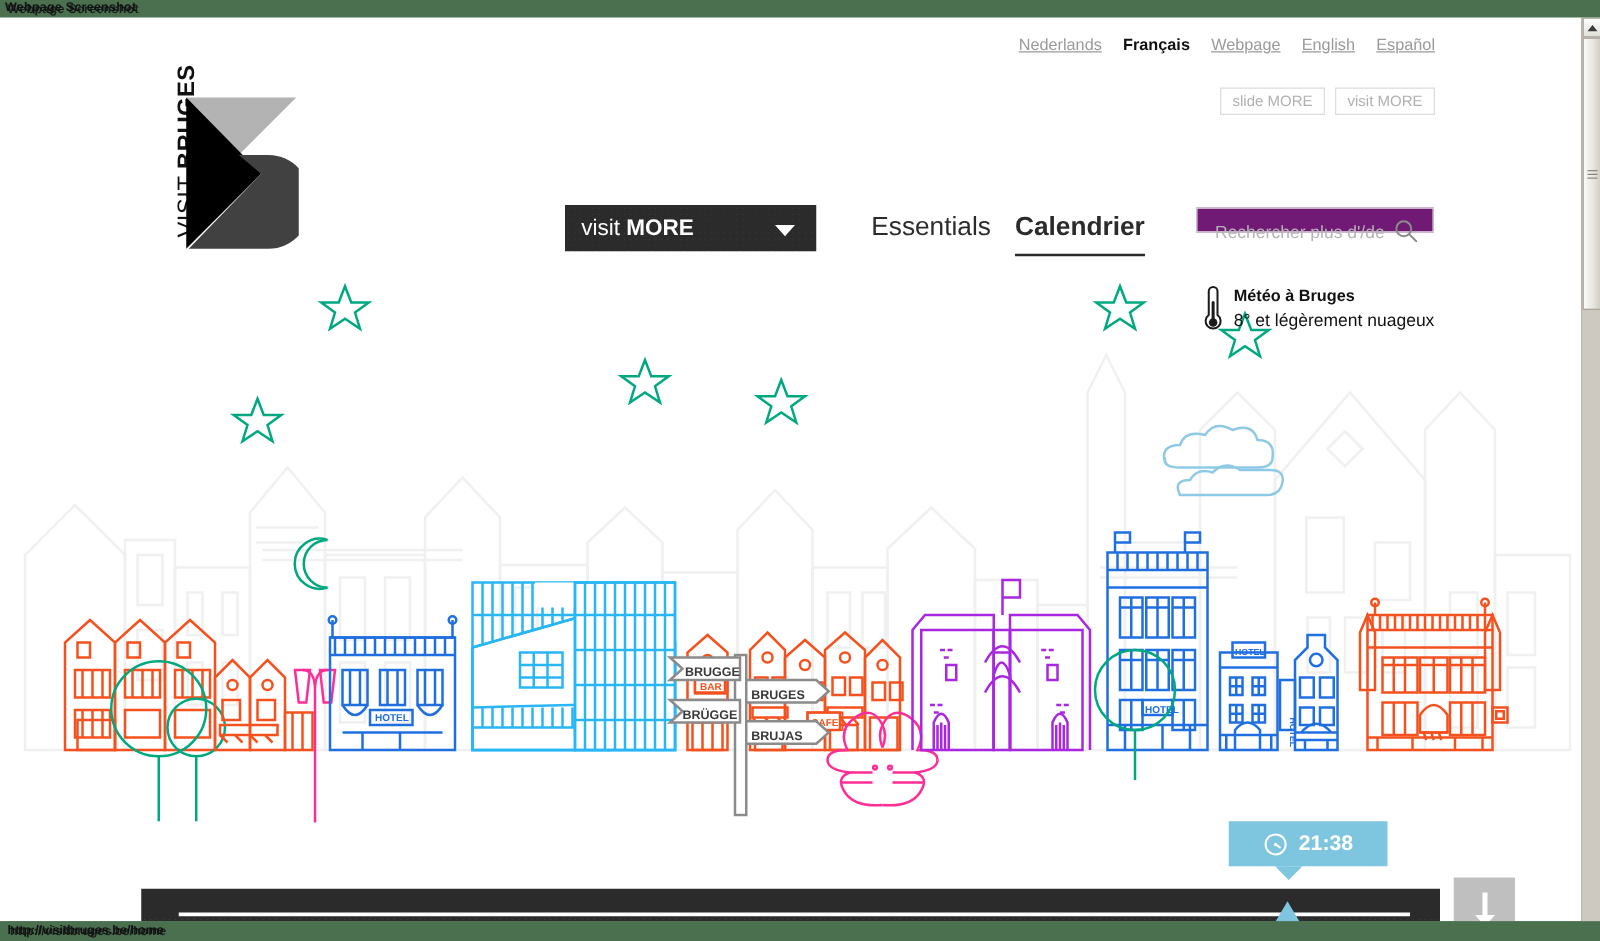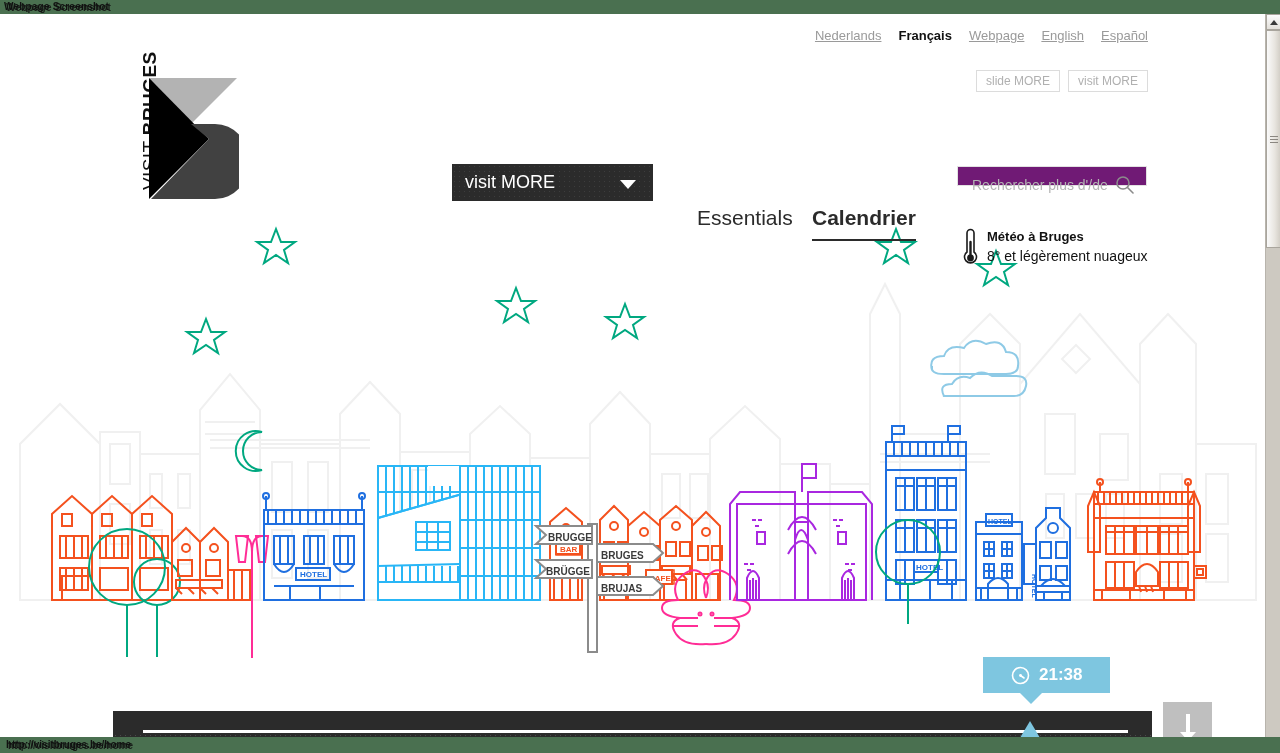--- a/index.html
+++ b/index.html
@@ -120,31 +120,31 @@
     position: absolute; left: 452px; top: 150px;
     width: 201px; height: 37px;
     background: #2b2b2b;
     display: flex; align-items: center;
     cursor: pointer;
     background-image: radial-gradient(#3d3d3d 0.6px, transparent 0.7px);
     background-size: 5px 5px;
   }
   .dropdown .dd-label { margin-left: 13px; font-size: 18px; color: #fff; }
   .dropdown .dd-label .w1 { font-weight: normal; }
-  .dropdown .dd-label .w2 { font-weight: normal; }
+  .dropdown .dd-label .w2 { font-weight: bold; }
   .dd-caret {
     position: absolute; right: 17px; top: 16px;
     width: 0; height: 0;
     border-left: 8px solid transparent;
     border-right: 8px solid transparent;
     border-top: 9px solid #fff;
   }
   .navitem {
     position: absolute; top: 156px;
-    font-size: 21px; color: #2b2b2b; cursor: pointer; white-space: nowrap; margin-top: 36px;
+    font-size: 21px; color: #2b2b2b; cursor: pointer; white-space: nowrap;
   }
   .nav-essentials { left: 697px; }
   .nav-calendrier { left: 812px; padding-bottom: 9px; border-bottom: 2px solid #2b2b2b; font-weight: bold; }
 
   
   .search {
     position: absolute; left: 957px; top: 152px;
     width: 190px; height: 20px;
     border: 1px solid #e2e2e2; background: #701a75;
     box-sizing: border-box;

